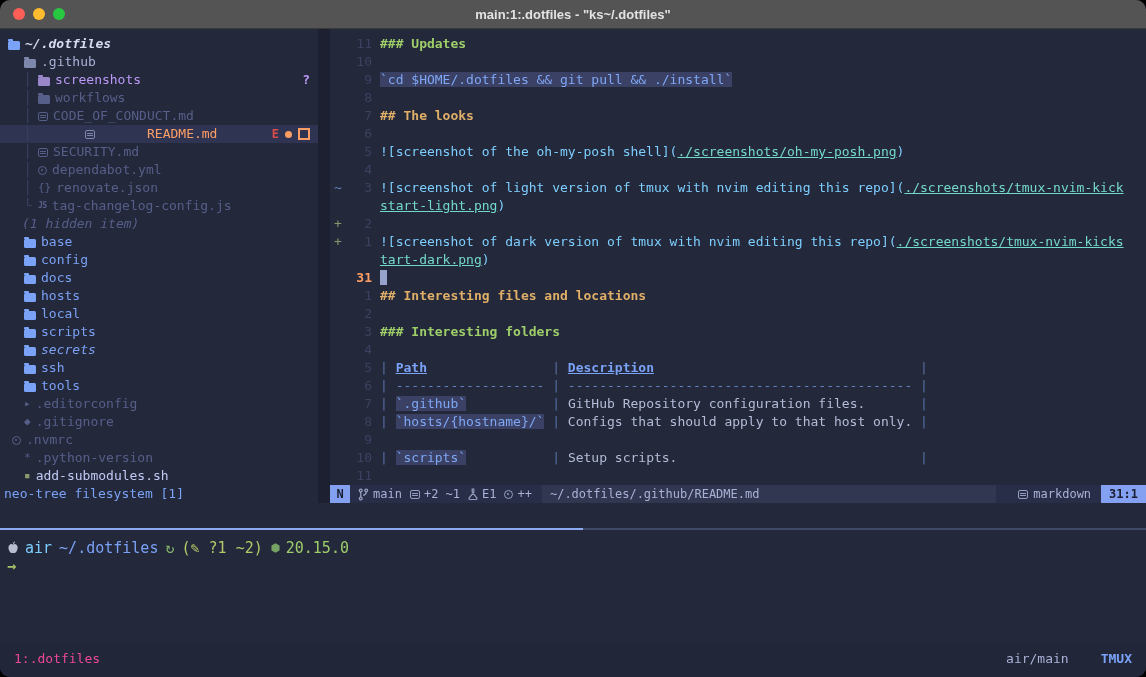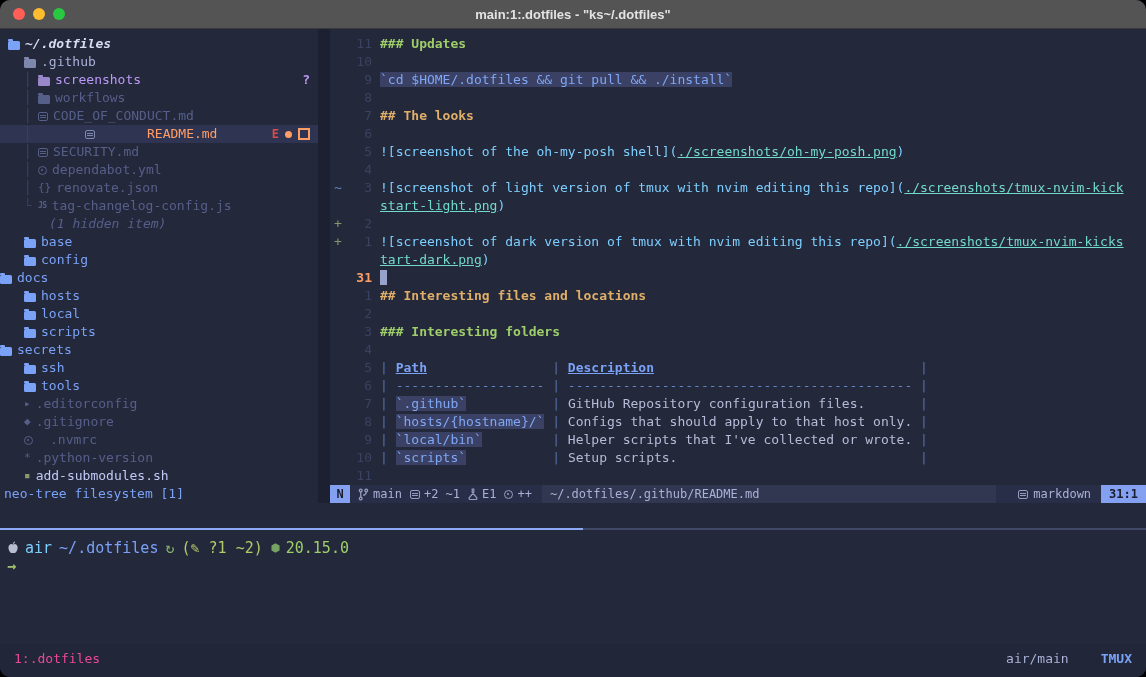--- a/index.html
+++ b/index.html
@@ -112,33 +112,33 @@
           <div class="srow c-root" style="padding-left: 8px;"><span class="icon ic-blue i-folder"></span><span class="name">~/.dotfiles</span></div>
           <div class="srow c-light" style="padding-left: 24px;"><span class="icon ic-slate i-folder"></span><span class="name">.github</span></div>
           <div class="srow c-purple" style="padding-left: 24px;"><span class="guide">│</span><span class="icon ic-purple i-folder"></span><span class="name">screenshots</span><span class="badges"><span class="b-purple">?</span></span></div>
           <div class="srow c-gray" style="padding-left: 24px;"><span class="guide">│</span><span class="icon ic-gray i-folder"></span><span class="name">workflows</span></div>
           <div class="srow c-gray" style="padding-left: 24px;"><span class="guide">│</span><span class="icon ic-gray i-doc"></span><span class="name">CODE_OF_CONDUCT.md</span></div>
           <div class="srow c-orange sel" style="padding-left: 24px; gap: 47px;"><span class="guide">│</span><span class="icon ic-slate i-doc"></span><span class="name">README.md</span><span class="badges"><span class="b-red">E</span><span class="b-dot"></span><span class="b-square"></span></span></div>
           <div class="srow c-gray" style="padding-left: 24px;"><span class="guide">│</span><span class="icon ic-gray i-doc"></span><span class="name">SECURITY.md</span></div>
           <div class="srow c-gray" style="padding-left: 24px;"><span class="guide">│</span><span class="icon ic-gray i-circle"></span><span class="name">dependabot.yml</span></div>
           <div class="srow c-gray" style="padding-left: 24px;"><span class="guide">│</span><span class="icon ic-gray i-text">{}</span><span class="name">renovate.json</span></div>
           <div class="srow c-gray" style="padding-left: 24px;"><span class="guide">└</span><span class="icon ic-gray i-js">JS</span><span class="name">tag-changelog-config.js</span></div>
-          <div class="srow c-hidden" style="padding-left: 35px; text-align: right;"><span class="gsp"></span><span class="name" style="margin-left: 0px;">(1 hidden item)</span></div>
+          <div class="srow c-hidden" style="padding-left: 8px; text-align: right;"><span class="gsp"></span><span class="name" style="margin-left: 0px;">(1 hidden item)</span></div>
           <div class="srow c-blue" style="padding-left: 24px;"><span class="icon ic-blue i-folder"></span><span class="name">base</span></div>
           <div class="srow c-blue" style="padding-left: 24px;"><span class="icon ic-blue i-folder"></span><span class="name">config</span></div>
-          <div class="srow c-blue" style=""><span class="icon ic-blue i-folder"></span><span class="name">docs</span></div>
+          <div class="srow c-blue" style="padding-left: 24px;"><span class="icon ic-blue i-folder"></span><span class="name">docs</span></div>
           <div class="srow c-blue" style="padding-left: 24px;"><span class="icon ic-blue i-folder"></span><span class="name">hosts</span></div>
           <div class="srow c-blue" style="padding-left: 24px;"><span class="icon ic-blue i-folder"></span><span class="name">local</span></div>
           <div class="srow c-blue" style="padding-left: 24px;"><span class="icon ic-blue i-folder"></span><span class="name">scripts</span></div>
-          <div class="srow c-blue" style=""><span class="icon ic-blue i-folder"></span><span class="name">secrets</span></div>
+          <div class="srow c-blue" style="padding-left: 24px; font-style: italic;"><span class="icon ic-blue i-folder"></span><span class="name">secrets</span></div>
           <div class="srow c-blue" style="padding-left: 24px;"><span class="icon ic-blue i-folder"></span><span class="name">ssh</span></div>
           <div class="srow c-blue" style="padding-left: 24px;"><span class="icon ic-blue i-folder"></span><span class="name">tools</span></div>
           <div class="srow c-gray" style="padding-left: 24px;"><span class="icon ic-gray i-text">▸</span><span class="name">.editorconfig</span></div>
           <div class="srow c-gray" style="padding-left: 24px;"><span class="icon ic-gray i-text">◆</span><span class="name">.gitignore</span></div>
-          <div class="srow c-gray" style="padding-left: 24px; gap: 12px;"><span class="icon ic-gray i-circle"></span><span class="name">.nvmrc</span></div>
+          <div class="srow c-gray" style="padding-left: 12px;"><span class="icon ic-gray i-circle"></span><span class="name">.nvmrc</span></div>
           <div class="srow c-gray" style="padding-left: 24px;"><span class="icon ic-gray i-text">*</span><span class="name">.python-version</span></div>
           <div class="srow c-white" style="padding-left: 24px;"><span class="icon ic-green i-text">▪</span><span class="name">add-submodules.sh</span></div>
         </div>
       <div class="tree-status">neo-tree filesystem [1]</div>
     </div>
     <div class="gutter"></div>
     <div class="editor">
       <div class="code" id="code">
           <div class="crow"><span class="sg"></span><span class="ln">11</span><span class="ctext"><span class="seg-h3">### Updates</span></span></div>
           <div class="crow"><span class="sg"></span><span class="ln">10</span><span class="ctext"></span></div>
@@ -155,21 +155,21 @@
           <div class="crow"><span class="sg"></span><span class="ln"></span><span class="ctext"><span class="seg-url">tart-dark.png</span><span class="seg-alt">)</span></span></div>
           <div class="crow"><span class="sg"></span><span class="ln cur">31</span><span class="ctext"><span class="cursor-block"></span></span></div>
           <div class="crow"><span class="sg"></span><span class="ln">1</span><span class="ctext"><span class="seg-h2">## Interesting files and locations</span></span></div>
           <div class="crow"><span class="sg"></span><span class="ln">2</span><span class="ctext"></span></div>
           <div class="crow"><span class="sg"></span><span class="ln">3</span><span class="ctext"><span class="seg-h3">### Interesting folders</span></span></div>
           <div class="crow"><span class="sg"></span><span class="ln">4</span><span class="ctext"></span></div>
           <div class="crow"><span class="sg"></span><span class="ln">5</span><span class="ctext"><span class="seg-pipe">| </span><span class="seg-th">Path</span><span>               </span><span class="seg-pipe"> | </span><span class="seg-th">Description</span><span>                                 </span><span class="seg-pipe"> |</span></span></div>
           <div class="crow"><span class="sg"></span><span class="ln">6</span><span class="ctext"><span class="seg-pipe">| </span><span class="seg-dash">-------------------</span><span class="seg-pipe"> | </span><span class="seg-dash">--------------------------------------------</span><span class="seg-pipe"> |</span></span></div>
           <div class="crow"><span class="sg"></span><span class="ln">7</span><span class="ctext"><span class="seg-pipe">| </span><span class="seg-code">`.github`</span><span>          </span><span class="seg-pipe"> | </span><span class="seg-td">GitHub Repository configuration files.</span><span>      </span><span class="seg-pipe"> |</span></span></div>
           <div class="crow"><span class="sg"></span><span class="ln">8</span><span class="ctext"><span class="seg-pipe">| </span><span class="seg-code">`hosts/{hostname}/`</span><span class="seg-pipe"> | </span><span class="seg-td">Configs that should apply to that host only.</span><span class="seg-pipe"> |</span></span></div>
-          <div class="crow"><span class="sg"></span><span class="ln">9</span><span class="ctext"><span class="seg-pipe">| </span><span class="seg-code">`local/bin`</span><span>        </span><span class="seg-pipe"> | </span><span class="seg-td">Helper scripts that I've collected or wrote.</span><span class="seg-pipe"> |</span></span></div>
+          <div class="crow"><span class="sg"></span><span class="ln">9</span></div>
           <div class="crow"><span class="sg"></span><span class="ln">10</span><span class="ctext"><span class="seg-pipe">| </span><span class="seg-code">`scripts`</span><span>          </span><span class="seg-pipe"> | </span><span class="seg-td">Setup scripts.</span><span>                              </span><span class="seg-pipe"> |</span></span></div>
           <div class="crow"><span class="sg"></span><span class="ln">11</span><span class="ctext"></span></div>
         </div>
       <div class="statusline">
         <span class="mode-badge">N</span>
         <span class="sl-item">
           <span class="sl-icon">
             <svg width="11" height="13" viewBox="0 0 12 14">
                 <g stroke="#a9b1d6" stroke-width="1.4" fill="none">
                   <circle cx="3" cy="2.6" r="1.5"></circle>

